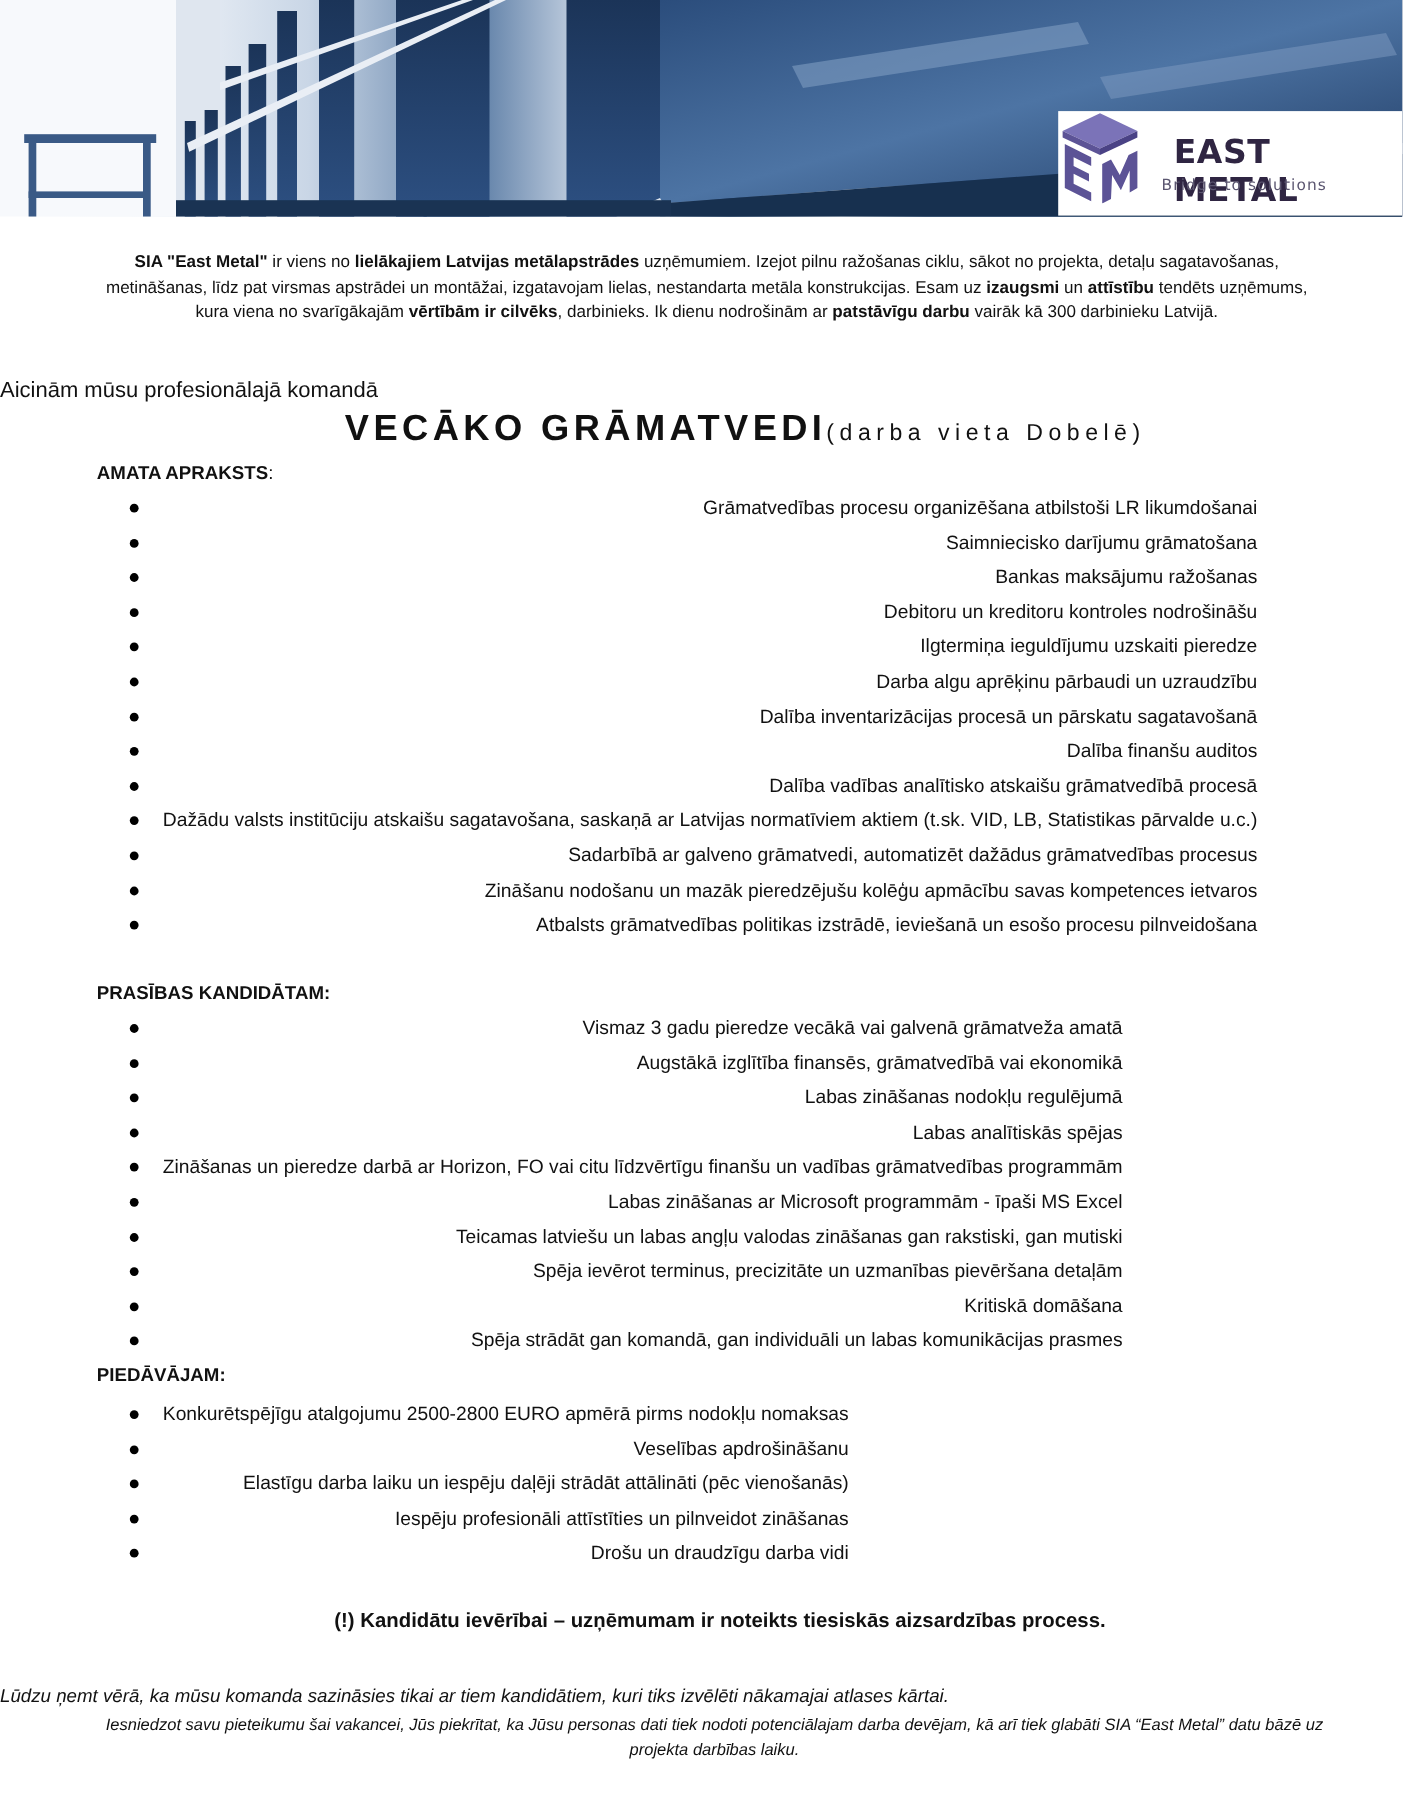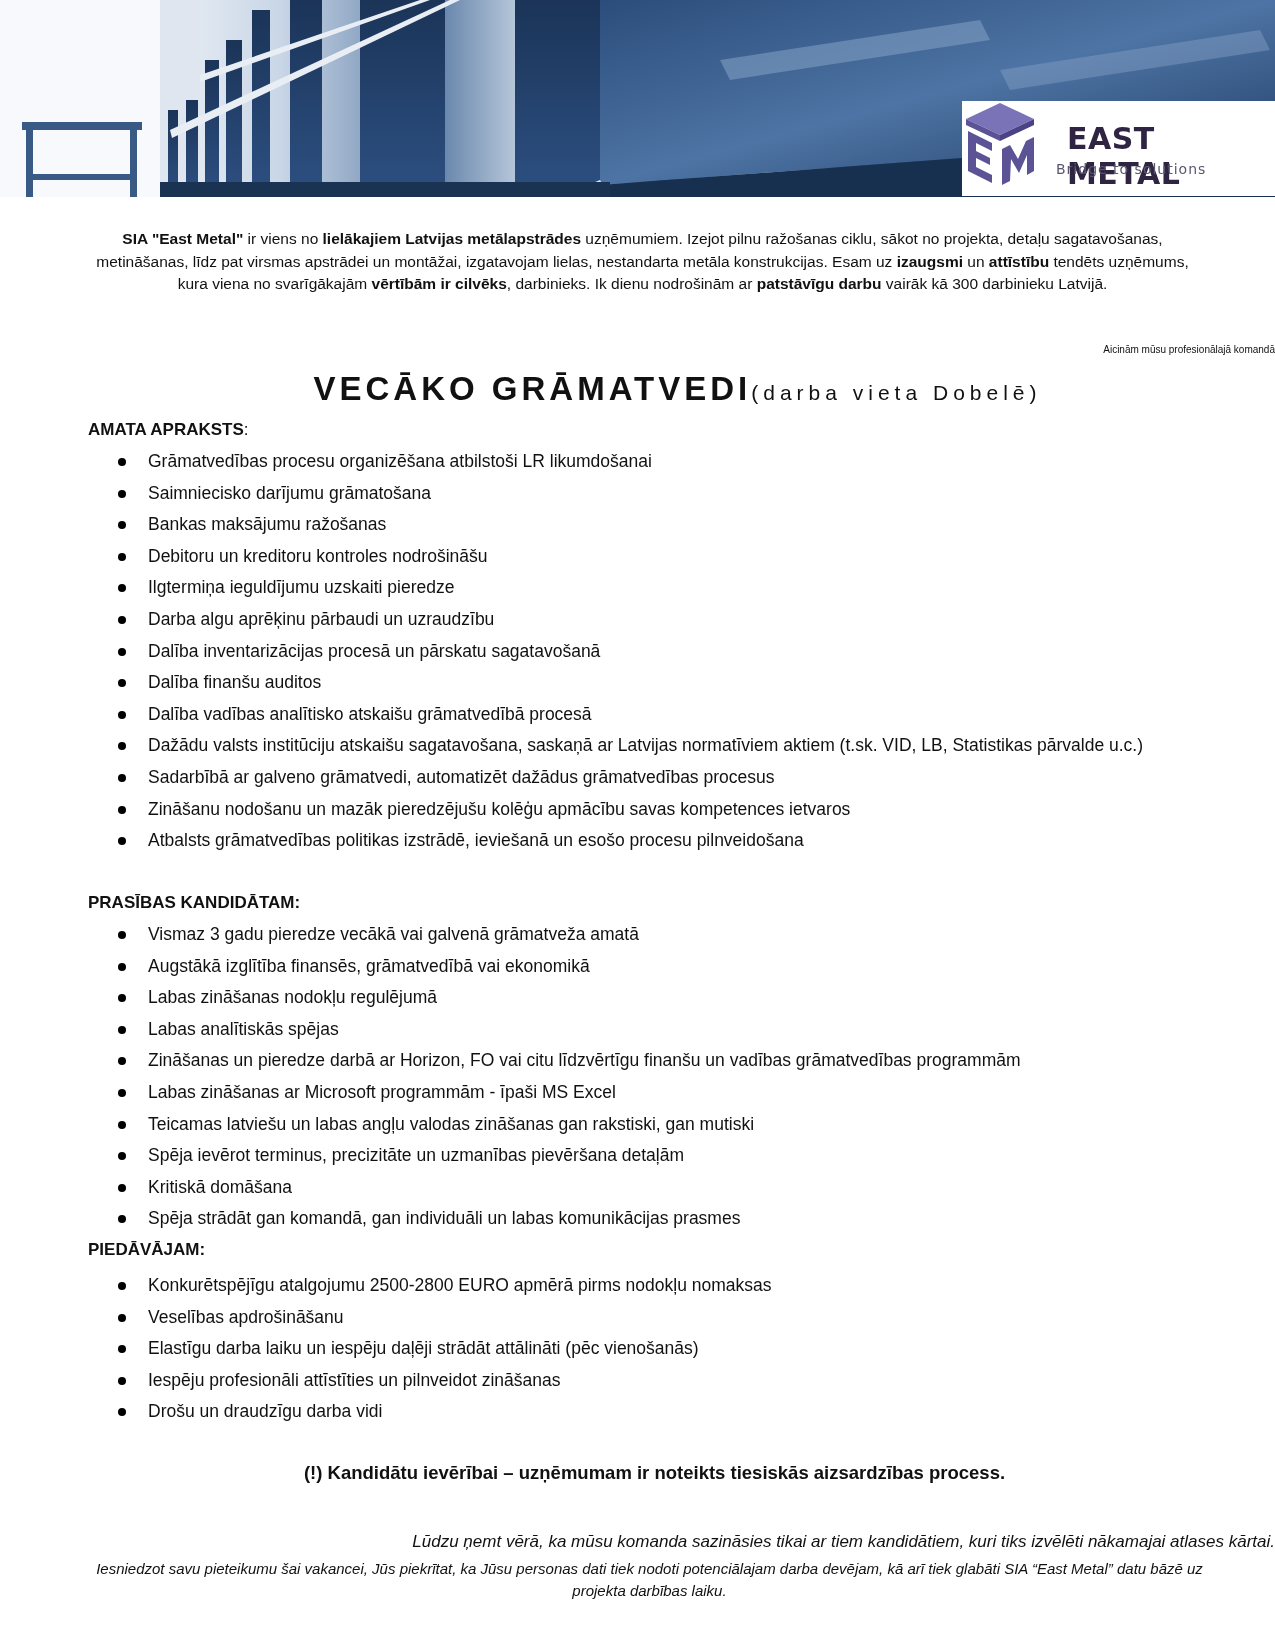--- a/index.html
+++ b/index.html
@@ -23,44 +23,44 @@
   .logo-tag {
     position: absolute; left: 94px; top: 60px; font-family: "DejaVu Sans", sans-serif;
     font-size: 14px; color: #5b5670; letter-spacing: 1px;
   }
   .intro {
     position: absolute; left: 90px; top: 228px; width: 1105px; text-align: center;
     font-size: 15.5px; line-height: 22.5px;
   }
   .intro b { font-weight: bold; }
   .invite {
-    position: absolute; left: 0; top: 344px; width: 1275px; text-align: right; font-size: 10px;
+    position: absolute; left: 0; top: 344px; width: 1275px; text-align: left; font-size: 20px;
   }
   .title {
     position: absolute; left: 0; top: 370px; width: 1275px; text-align: center; margin-left: 40px;
   }
   .title .main { font-size: 33px; font-weight: bold; letter-spacing: 4px; }
   .title .sub { font-size: 21px; letter-spacing: 5px; }
   .section-h {
     position: absolute; left: 88px; font-size: 17px; font-weight: bold;
   }
   .section-h .colon { font-weight: normal; }
   ul.blist {
-    position: absolute; left: 110px; margin: 0; padding: 0; list-style: none; font-size: 17.5px;
+    position: absolute; left: 110px; margin: 0; padding: 0; list-style: none; font-size: 17.5px; text-align: right;
   }
   ul.blist li { height: 31.6px; line-height: 31.6px; position: relative; padding-left: 38px; white-space: nowrap; }
   ul.blist li .dot {
     position: absolute; left: 8px; top: 12px; width: 8px; height: 8px; border-radius: 50%; background: #000;
   }
   .notice {
     position: absolute; left: 0; top: 1462px; width: 1169px; text-align: center; padding-left: 140px; box-sizing: border-box;
     font-size: 18.5px; font-weight: bold;
   }
   .footer1 {
-    position: absolute; left: 0; top: 1532px; width: 1275px; text-align: right; font-size: 17px; font-style: italic;
+    position: absolute; left: 0; top: 1532px; width: 1275px; text-align: left; font-size: 17px; font-style: italic;
   }
   .footer2 {
     position: absolute; left: 92px; top: 1558px; width: 1115px; text-align: center; font-size: 15px;
     font-style: italic; line-height: 22px;
   }
 </style>
 </head>
 <body>
 
 <div class="banner">

